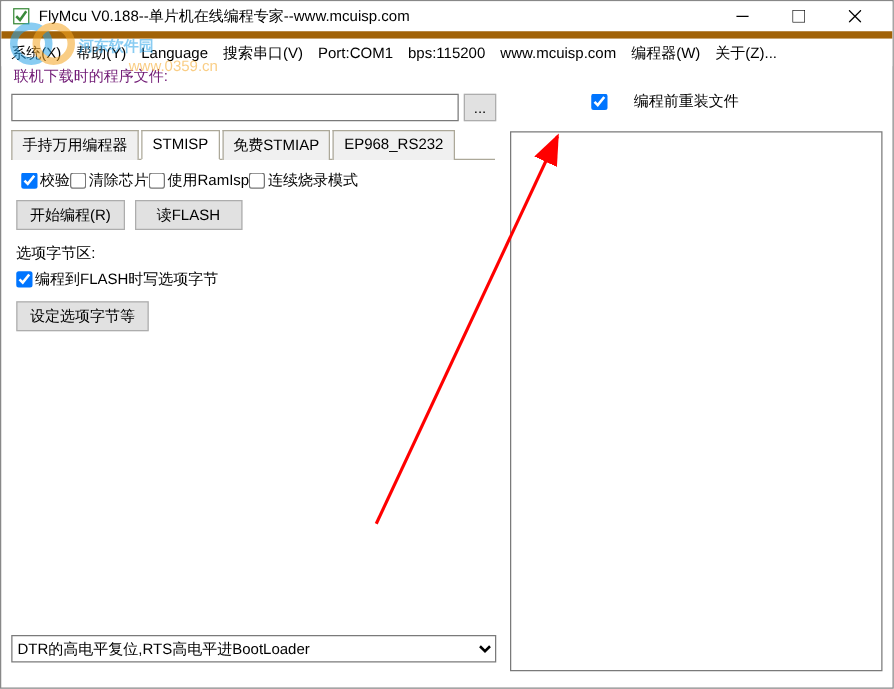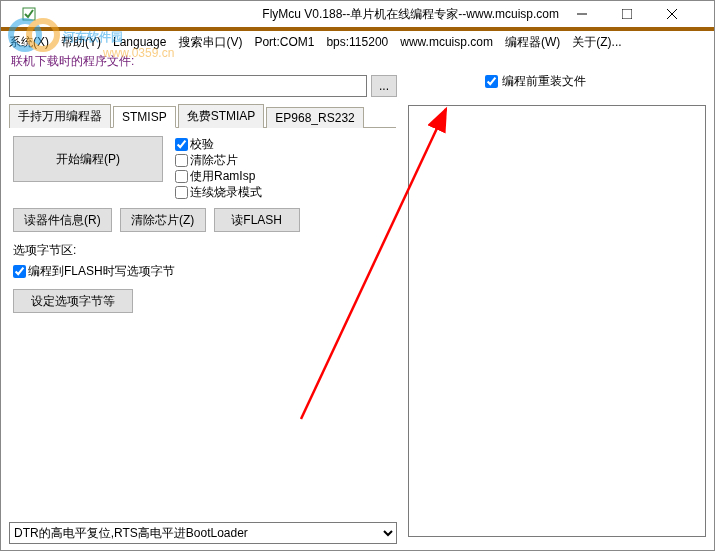--- a/index.html
+++ b/index.html
@@ -1,45 +1,45 @@
 <!DOCTYPE html>
 <html><head>
 <meta charset="utf-8">
 <style>
 * { box-sizing: border-box; margin: 0; padding: 0; font-family: "Microsoft YaHei", "SimSun", sans-serif; font-size: 12px; }
 body { background: #fff; width: 715px; height: 551px; border: 1px solid #888; position: relative; overflow: hidden; }
-.title-bar { height: 30px; display: flex; align-items: center; padding: 0 20px; background: #fff; border-bottom: 4px solid #a16207; text-align: right; }
+.title-bar { height: 30px; display: flex; align-items: center; padding: 0 8px; background: #fff; border-bottom: 6px solid #a16207; }
 .title-icon { width: 16px; height: 16px; margin-right: 6px; }
 .title-text { flex: 1; color: #000; }
 .win-btns { display: flex; }
 .win-btn { width: 45px; height: 28px; display: flex; align-items: center; justify-content: center; cursor: pointer; }
 .menu-bar { height: 22px; display: flex; align-items: center; padding: 0 8px; gap: 12px; background: #fff; }
 .menu-item { color: #000; cursor: pointer; white-space: nowrap; }
 .sub-label { height: 18px; padding: 0 10px; color: #701a75; }
 .file-row { display: flex; align-items: center; padding: 4px 8px; gap: 4px; }
 .file-input { flex: 1; height: 22px; border: 1px solid #7a7a7a; padding: 0 4px; background: #fff; max-width: 358px; }
 .browse-btn { width: 26px; height: 22px; border: 1px solid #adadad; background: #e1e1e1; cursor: pointer; text-align: center; }
-.top-right-check { position: absolute; top: 72px; left: 484px; display: flex; align-items: center; gap: 4px; }
+.top-right-check { position: absolute; top: 72px; left: 472px; display: flex; align-items: center; gap: 21px; }
 .main-area { display: flex; height: calc(100% - 100px); }
 .left-pane { width: 403px; padding: 0 8px; }
 .right-pane { flex: 1; padding: 4px 8px 8px 4px; }
 .log-box { width: 100%; height: 432px; border: 1px solid #7a7a7a; background: #fff; position: relative; }
-.tabs { display: flex; border-bottom: 1px solid #aca899; margin-top: 2px; align-items: flex-end; }
+.tabs { display: flex; border-bottom: 1px solid #aca899; margin-top: 2px; }
 .tab { padding: 3px 8px; border: 1px solid #aca899; border-bottom: none; background: #f0f0f0; margin-right: 2px; cursor: pointer; position: relative; top: 1px; }
 .tab.active { background: #fff; border-bottom: 1px solid #fff; }
 .tab-content { padding: 8px 4px; }
 .prog-row { display: flex; align-items: flex-start; gap: 8px; margin-bottom: 8px; }
 .start-btn { width: 150px; height: 46px; border: 1px solid #adadad; background: #e1e1e1; cursor: pointer; }
-.checks { display: flex; flex-direction: column; gap: 0px; margin-left: 4px; }
+.checks { display: flex; flex-direction: row; gap: 0px; margin-left: 4px; }
 .check-row { display: flex; align-items: center; gap: 2px; line-height: 16px; }
 .btn-row { display: flex; gap: 8px; margin-bottom: 10px; }
 .btn { height: 24px; padding: 0 10px; border: 1px solid #adadad; background: #e1e1e1; cursor: pointer; min-width: 86px; }
 .opt-section { margin-top: 6px; }
 .opt-label { margin-bottom: 4px; }
-.bottom-select { position: absolute; bottom: 6px; left: 8px; width: 388px; height: 22px; border: 1px solid #7a7a7a; background: #fff; }
+.bottom-select { position: absolute; bottom: 20px; left: 8px; width: 388px; height: 22px; border: 1px solid #7a7a7a; background: #fff; }
 .watermark { position: absolute; pointer-events: none; }
 .arrow-svg { position: absolute; pointer-events: none; }
 input[type=checkbox] { width: 13px; height: 13px; }
 </style>
 </head>
 <body>
 
 <div class="title-bar">
   <span class="title-icon">
     <svg width="16" height="16">
@@ -95,52 +95,50 @@
 <div class="main-area">
   <div class="left-pane">
     <div class="tabs">
       <div class="tab">手持万用编程器</div>
       <div class="tab active">STMISP</div>
       <div class="tab">免费STMIAP</div>
       <div class="tab">EP968_RS232</div>
     </div>
     <div class="tab-content">
       <div class="prog-row">
-        <button class="start-btn">开始编程(P)</button>
         <div class="checks">
           <label class="check-row">
               <input type="checkbox" checked="" style="">
               <span>校验</span>
             </label>
           <label class="check-row">
               <input type="checkbox" style="">
               <span>清除芯片</span>
             </label>
           <label class="check-row">
               <input type="checkbox" style="">
               <span>使用RamIsp</span>
             </label>
           <label class="check-row">
               <input type="checkbox" style="">
               <span>连续烧录模式</span>
             </label>
         </div>
       </div>
       <div class="btn-row">
-        <button class="btn">读器件信息(R)</button>
-        <button class="btn">清除芯片(Z)</button>
+        <button class="btn">开始编程(R)</button>
         <button class="btn">读FLASH</button>
       </div>
       <div class="opt-section">
         <div class="opt-label">选项字节区:</div>
         <label class="check-row" style="margin:4px 0;">
           <input type="checkbox" checked="" style="">
           <span>编程到FLASH时写选项字节</span>
         </label>
-        <button class="btn" style="width:120px;margin-top:6px;">设定选项字节等</button>
+        <button class="btn" style="width:106px;margin-top:6px;">设定选项字节等</button>
       </div>
     </div>
   </div>
   <div class="right-pane">
     <div class="log-box"></div>
   </div>
 </div>
 
 <select class="bottom-select">
   <option>DTR的高电平复位,RTS高电平进BootLoader</option>

